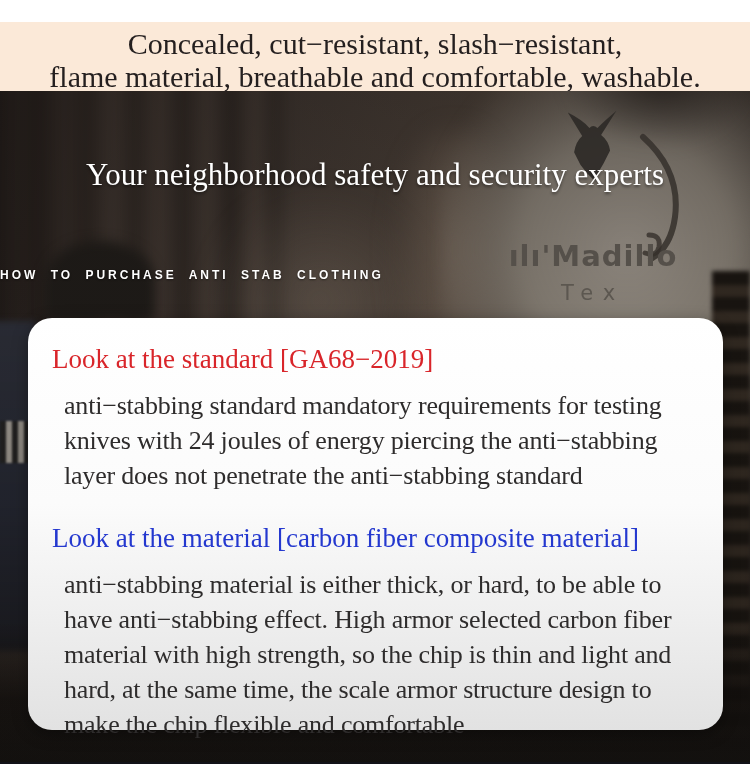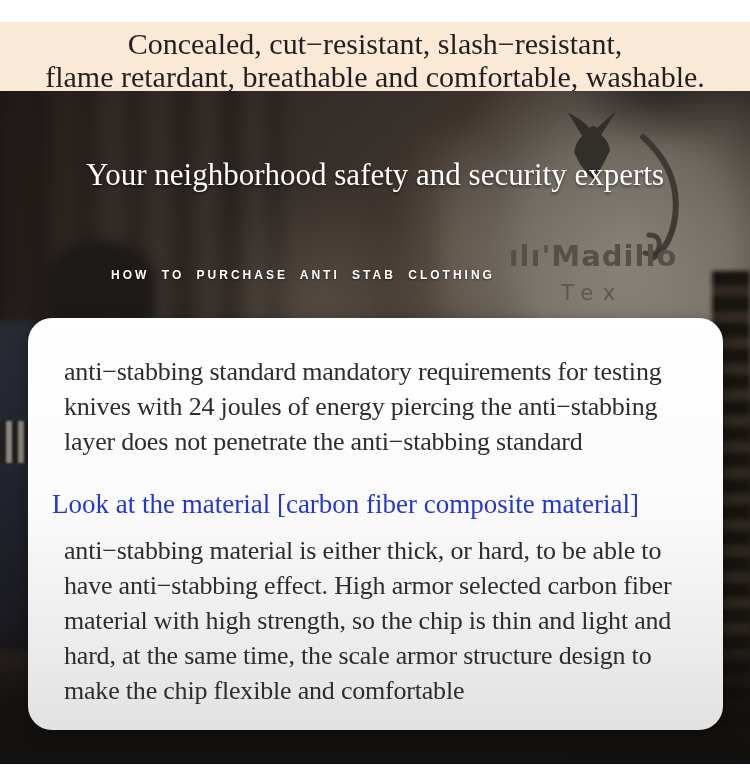--- a/index.html
+++ b/index.html
@@ -116,21 +116,21 @@
     text-shadow:0 2px 3px rgba(0,0,0,.45);
   }
   .hero-title{
     position:absolute;left:0;top:107px;width:750px;
     text-align:center;color:#ffffff;
     font-size:41px;white-space:nowrap;
     text-shadow:0 2px 3px rgba(0,0,0,.45);
   }
   .hero-kicker{
     position:absolute;left:0;top:177px;width:606px;
-    text-align:center;color:#ffffff;
+    text-align:left;color:#ffffff;
     font-family:"Liberation Sans", sans-serif;
     font-weight:bold;font-size:12px;
     letter-spacing:3px;word-spacing:6px;white-space:nowrap;
     text-shadow:0 1px 2px rgba(0,0,0,.5);
   }
   
   .card{
     position:absolute;left:28px;top:227px;width:695px;height:412px;
     background:linear-gradient(180deg,#ffffff 0%, #fbfbfb 45%, #e2e2e2 100%);
     border-radius:24px;
@@ -158,21 +158,21 @@
 </style>
 </head>
 <body>
 
 <div class="page">
 
   <div class="top-strip"></div>
 
   <div class="banner">
     <div>Concealed, cut−resistant, slash−resistant,</div>
-    <div>flame retardant, breathable and comfortable, washable.</div>
+    <div>flame material, breathable and comfortable, washable.</div>
   </div>
 
   <div class="hero">
 
     <div class="decor bg-left-buildings"></div>
     <div class="decor bg-haze"></div>
     <div class="decor bg-statue"></div>
     <div class="decor bg-wall"></div>
     <div class="decor bg-wall-shadow"></div>
     <div class="decor bg-dome"></div>
@@ -191,20 +191,21 @@
         <path d="M46,104 Q58,104 56,116 Q54,126 42,122" fill="none" stroke="#35302b" stroke-width="5" stroke-linecap="round" opacity="0.8"></path>
       </svg>
       <div class="logo-brand">ılı'Madillo</div>
       <div class="logo-sub">Tex</div>
     </div>
 
     <div class="hero-tagline">Your neighborhood safety and security experts</div>
     <div class="hero-kicker">HOW TO PURCHASE ANTI STAB CLOTHING</div>
 
     <div class="card">
+      <h3 style="color: rgb(217, 37, 42);">Look at the standard [GA68−2019]</h3>
       <p>anti−stabbing standard mandatory requirements for testing knives with 24 joules of energy piercing the anti−stabbing layer does not penetrate the anti−stabbing standard</p>
 
       <h3 class="second" style="color: rgb(36, 56, 207);">Look at the material [carbon fiber composite material]</h3>
       <p>anti−stabbing material is either thick, or hard, to be able to have anti−stabbing effect. High armor selected carbon fiber material with high strength, so the chip is thin and light and hard, at the same time, the scale armor structure design to make the chip flexible and comfortable</p>
     </div>
   </div>
 
   <div class="bottom-strip"></div>
 
 </div>

